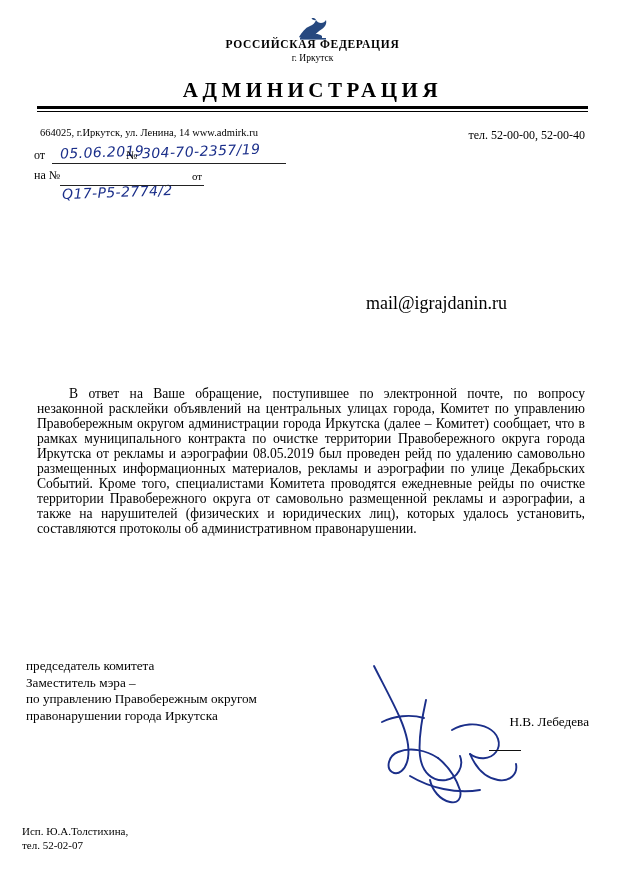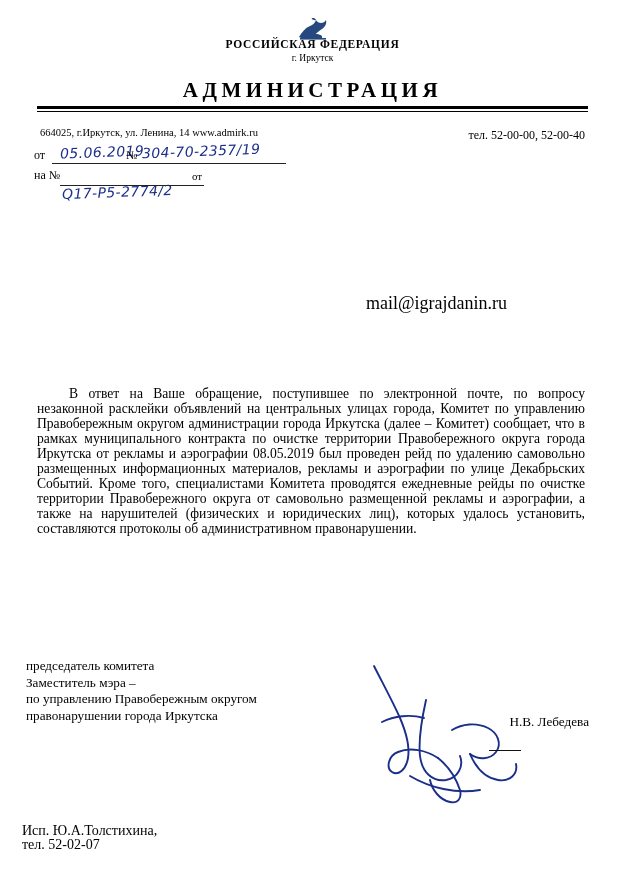--- a/index.html
+++ b/index.html
@@ -187,21 +187,21 @@
     top: 660px;
     width: 190px;
     height: 160px;
   }
 
   
   .executor {
     position: absolute;
     left: 22px;
     top: 824px;
-    font-size: 14px;
+    font-size: 11px;
     line-height: 14px;
     font-family: "Liberation Serif", serif;
   }
 </style>
 </head>
 <body>
 
 <div class="page">
 
   <div class="emblem">

